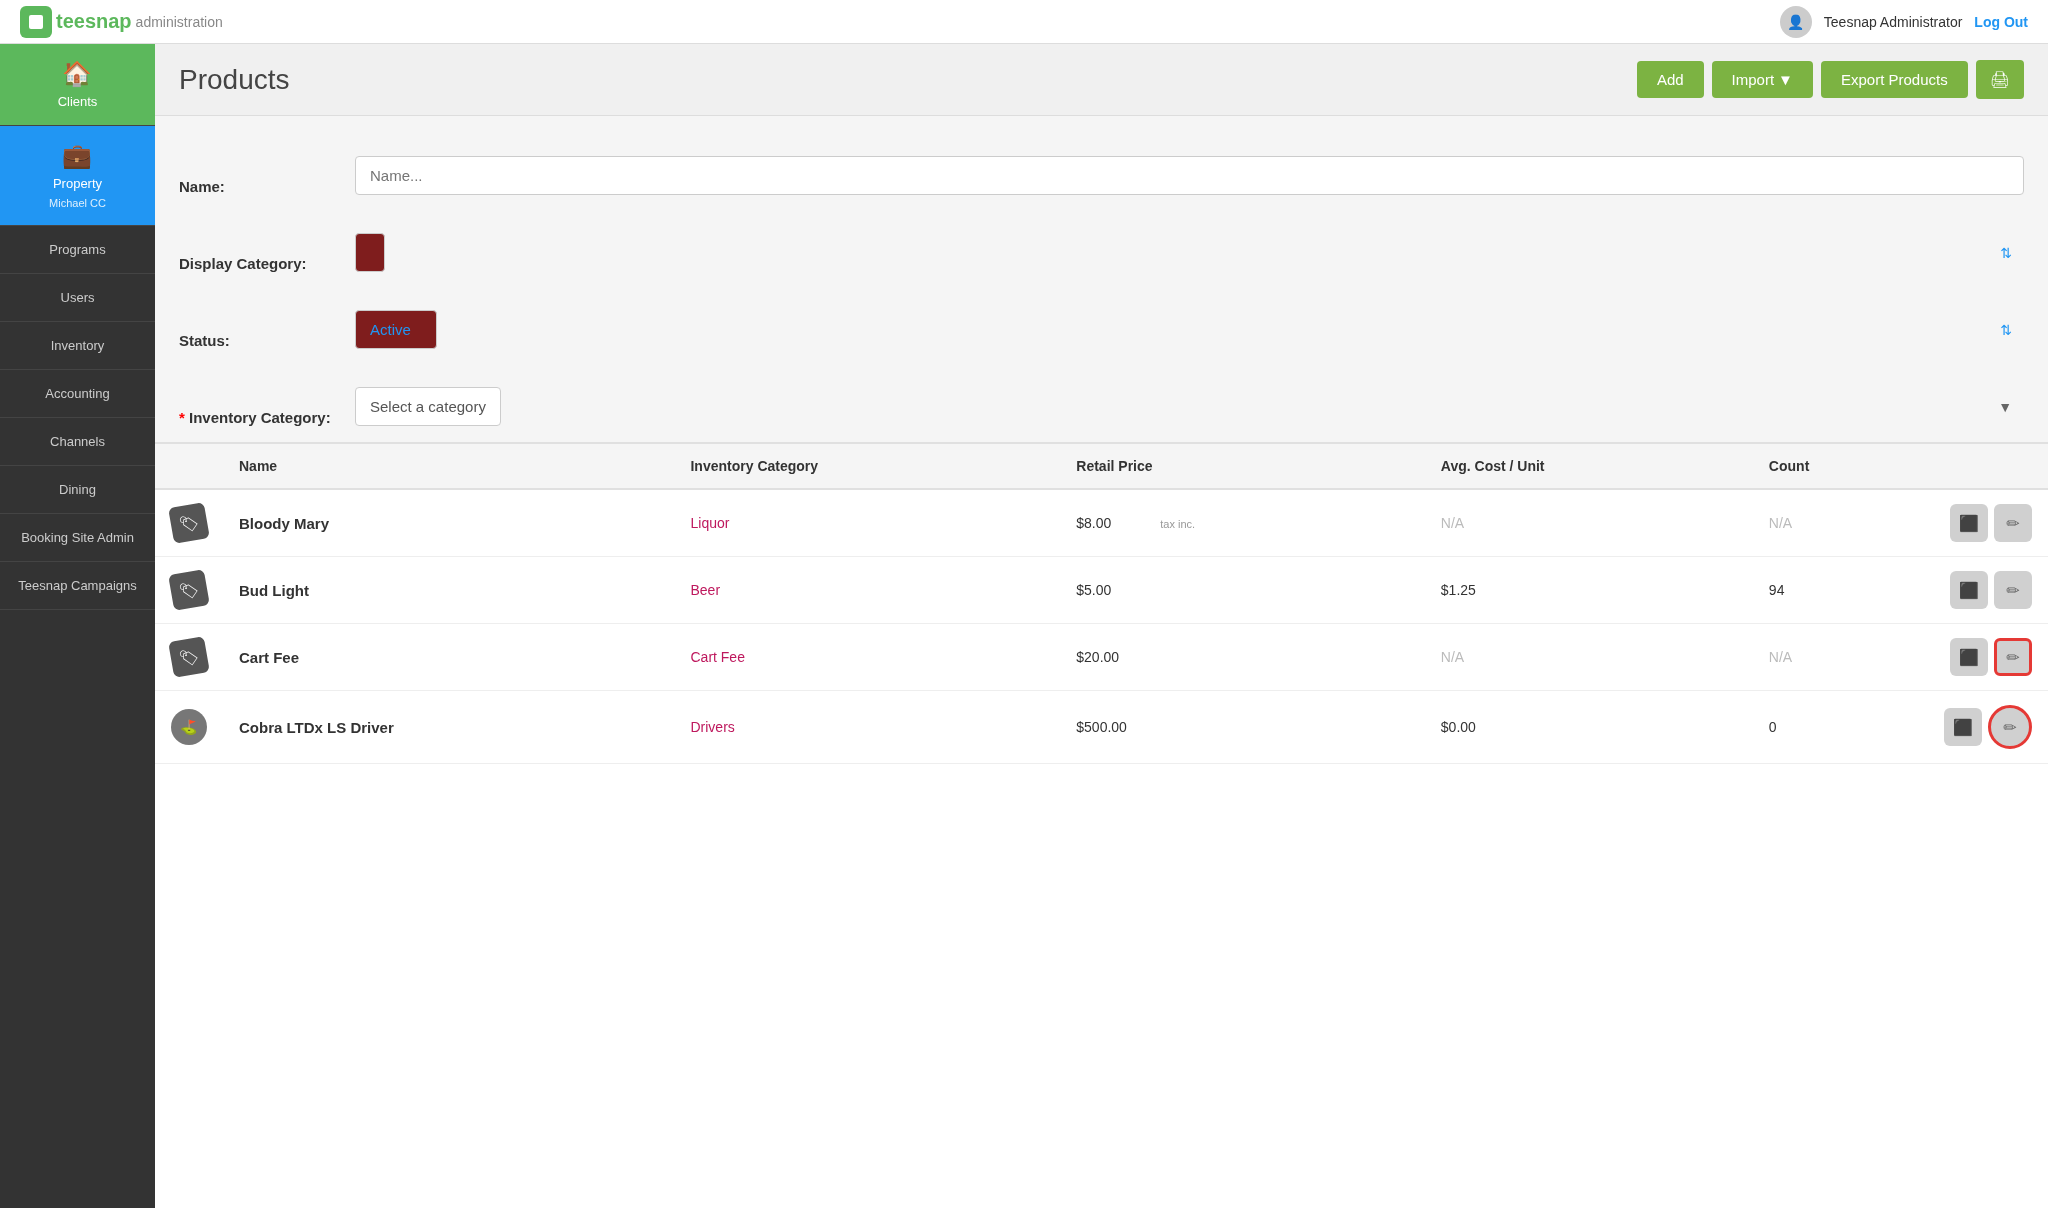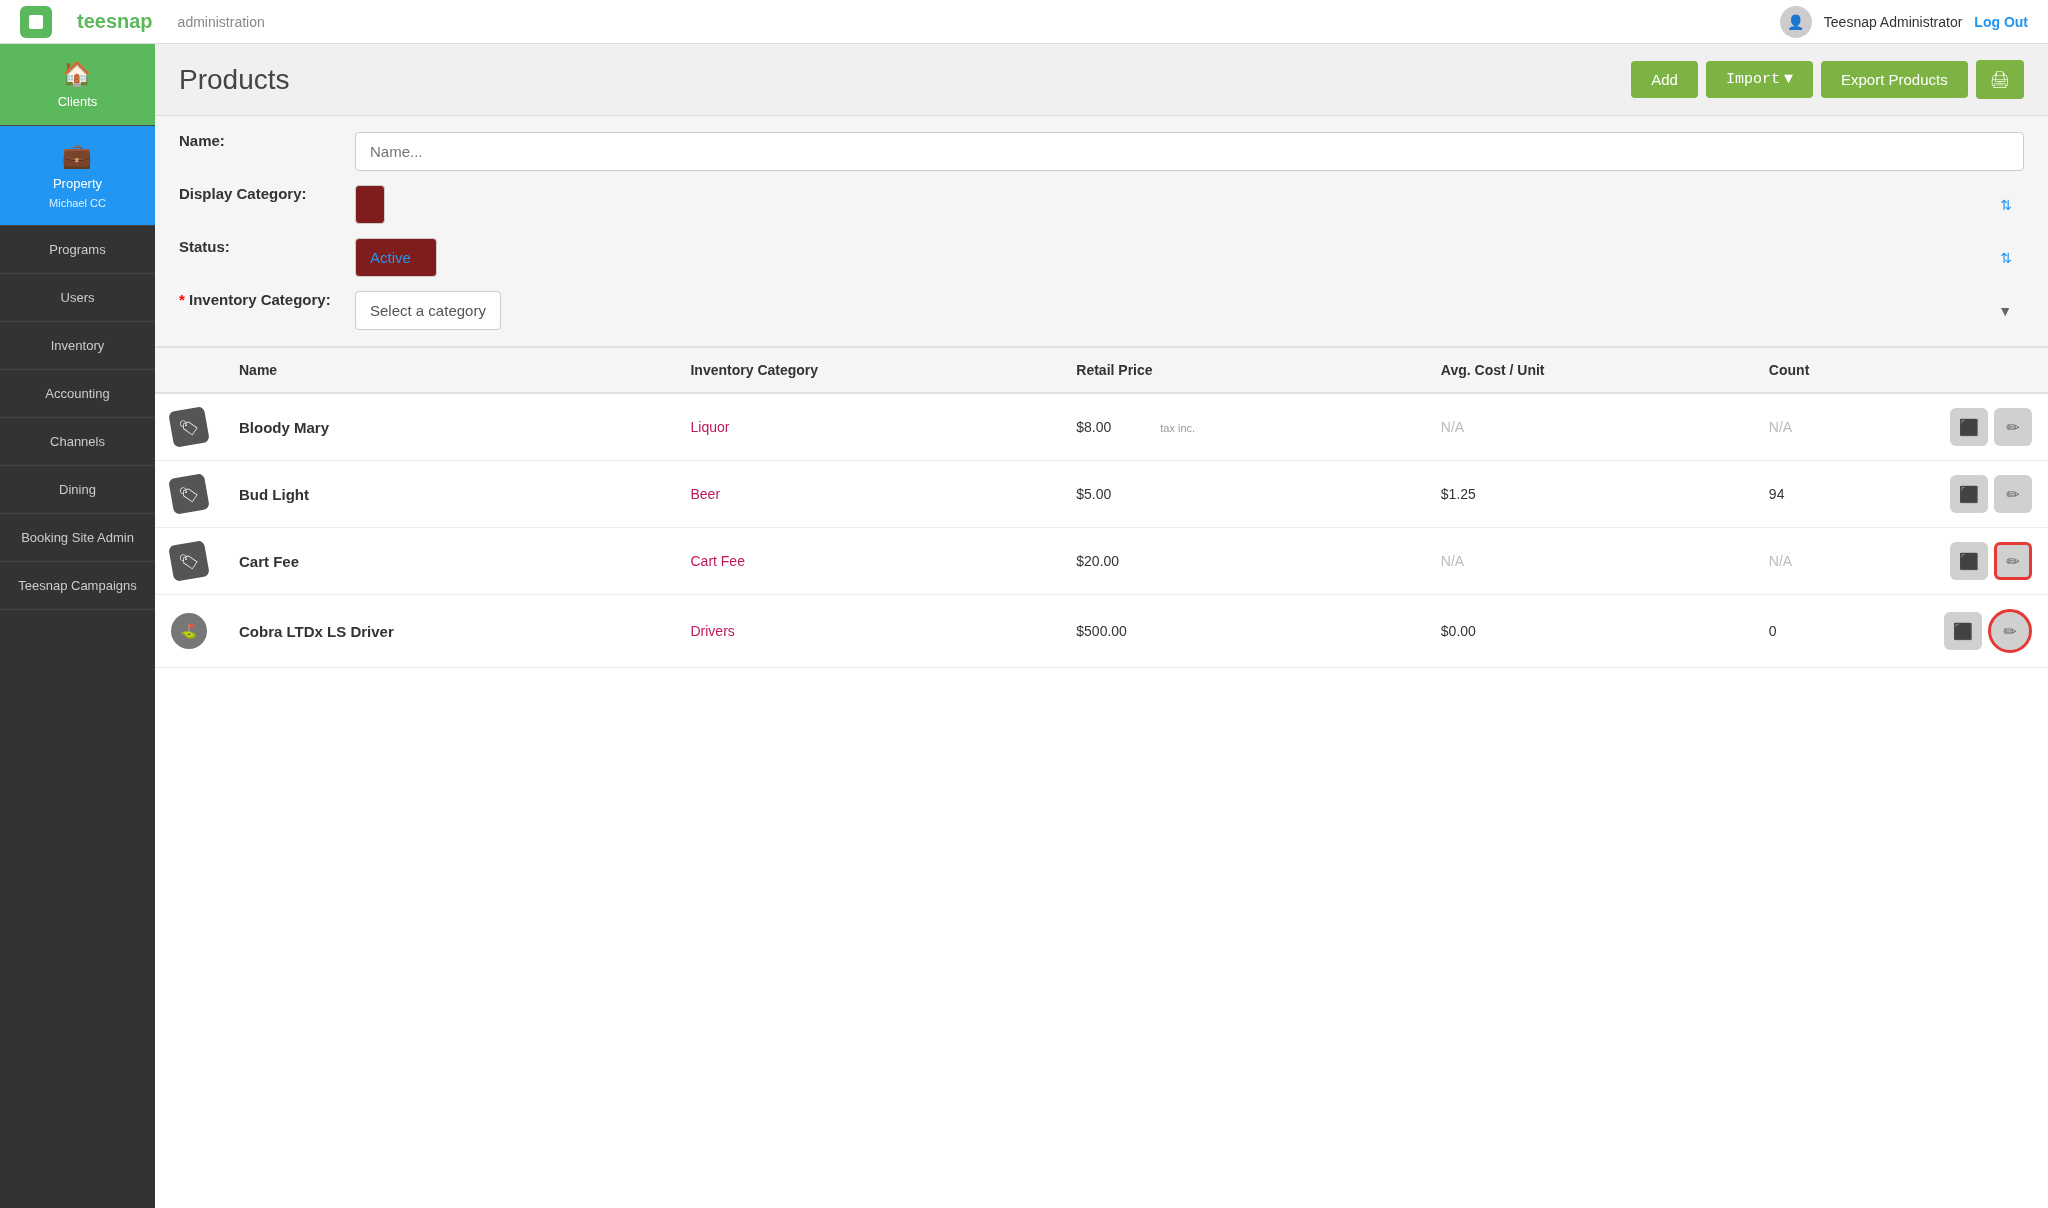--- a/index.html
+++ b/index.html
@@ -12,21 +12,21 @@
       display: flex;
       align-items: center;
       justify-content: space-between;
       padding: 0 20px;
       border-bottom: 1px solid #ddd;
       flex-shrink: 0;
     }
     .logo-area {
       display: flex;
       align-items: center;
-      gap: 25px;
+      gap: 4px;
     }
     .logo-icon {
       width: 32px;
       height: 32px;
       background: #5cb85c;
       border-radius: 6px;
       display: flex;
       align-items: center;
       justify-content: center;
       color: white;
@@ -153,21 +153,20 @@
       color: white;
       border: none;
       padding: 10px 20px;
       border-radius: 4px;
       font-size: 15px;
       cursor: pointer;
       font-weight: 500;
       display: flex;
       align-items: center;
       gap: 4px;
-      font-family: Liberation Mono, monospace;
     }
     .btn-print {
       background: #7cb342;
       color: white;
       border: none;
       padding: 10px 14px;
       border-radius: 4px;
       font-size: 16px;
       cursor: pointer;
     }
@@ -186,22 +185,23 @@
     .filter-area {
       background: #f5f5f5;
       padding: 16px 24px;
       display: flex;
       flex-direction: column;
       gap: 14px;
       border-bottom: 2px solid #e0e0e0;
     }
     .filter-row {
       display: flex;
-      align-items: flex-start;
+      align-items: flex-end;
       gap: 16px;
+      margin-top: 24px;
     }
     .filter-label {
       font-size: 15px;
       font-weight: 600;
       color: #333;
       min-width: 160px;
     }
     .filter-label.required::before {
       content: '* ';
       color: red;

